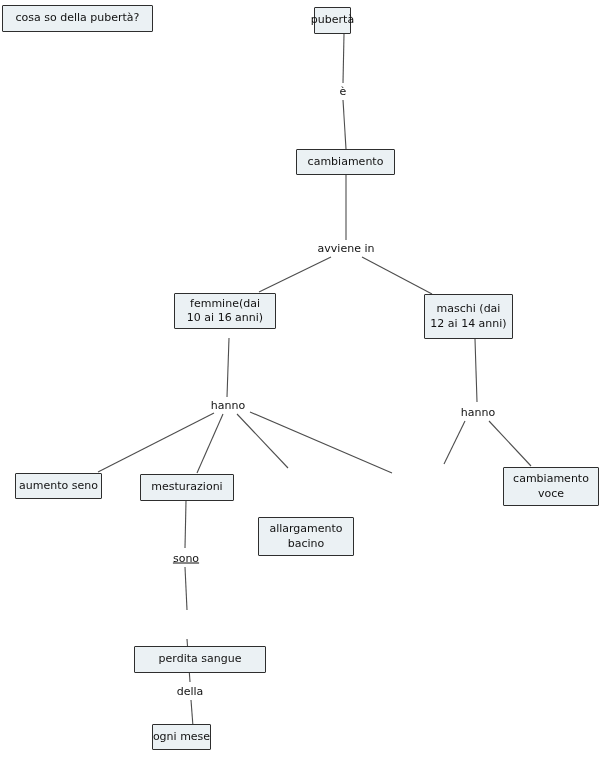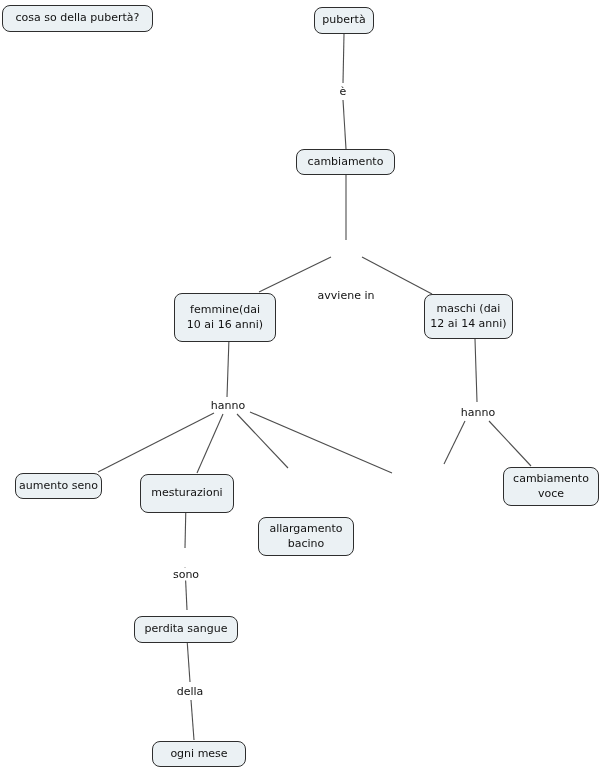--- a/index.html
+++ b/index.html
@@ -24,21 +24,21 @@
     stroke: var(--line-color, #4d4d4d);
     stroke-width: 1.1;
   }
   .node {
     position: absolute;
     display: flex;
     align-items: center;
     justify-content: center;
     background: var(--node-fill, #ebf1f4);
     border: 1.5px solid var(--node-border, #2e2e2e);
-    border-radius: 8px;
+    border-radius: 1px;
     font-size: 11px;
     line-height: 1.3;
     color: var(--node-text, #111111);
     text-align: center;
     white-space: pre;
     padding: 2px 4px;
   }
   .link-label {
     position: absolute;
     transform: translate(-50%, -50%);
@@ -69,50 +69,50 @@
     <line x1="465" y1="421" x2="444" y2="464"></line>
     <line x1="489" y1="421" x2="531" y2="466"></line>
     <line x1="186" y1="501" x2="185" y2="548"></line>
     <line x1="185" y1="567" x2="187" y2="610"></line>
     <line x1="187" y1="639" x2="190" y2="682"></line>
     <line x1="191" y1="700" x2="194" y2="740"></line>
   </svg>
 
   <div class="node" style="left:2px;   top:5px;   width:151px; height:27px;">cosa so della pubertà?</div>
 
-  <div class="node" style="left:314px; top:7px;   width:60px;  height:27px;">pubertà</div>
+  <div class="node" style="left:314px; top:7px;   width:37px;  height:27px;">pubertà</div>
 
   <div class="node" style="left:296px; top:149px; width:99px;  height:26px;">cambiamento</div>
 
-  <div class="node" style="left:174px; top:293px; width:102px; height:49px;">femmine(dai
+  <div class="node" style="left:174px; top:293px; width:102px; height:36px;">femmine(dai
 10 ai 16 anni)</div>
 
   <div class="node" style="left:424px; top:294px; width:89px; height:45px;">maschi (dai
 12 ai 14 anni)</div>
 
   <div class="node" style="left:15px;  top:473px; width:87px; height:26px;">aumento seno</div>
 
-  <div class="node" style="left:140px; top:474px; width:94px;  height:39px;">mesturazioni</div>
+  <div class="node" style="left:140px; top:474px; width:94px;  height:27px;">mesturazioni</div>
 
   <div class="node" style="left:258px; top:469px; width:96px;  height:39px;margin-top:48px;">allargamento
 bacino</div>
 
 
   <div class="node" style="left:503px; top:467px; width:96px;  height:39px;">cambiamento
 voce</div>
 
-  <div class="node" style="left:134px; top:616px; width:104px; height:27px;">perdita sangue</div>
+  <div class="node" style="left:134px; top:646px; width:132px; height:27px;">perdita sangue</div>
 
-  <div class="node" style="left:152px; top:741px; width:94px;  height:26px;">ogni mese</div>
+  <div class="node" style="left:152px; top:724px; width:59px;  height:26px;">ogni mese</div>
 
   <span class="link-label" style="left:343px; top:91px;">è</span>
 
-  <span class="link-label" style="left:346px; top:248px;margin-top:47px;">avviene in</span>
+  <span class="link-label" style="left:346px; top:248px;">avviene in</span>
 
   <span class="link-label" style="left:228px; top:405px;">hanno</span>
 
   <span class="link-label" style="left:478px; top:412px;">hanno</span>
 
-  <span class="link-label" style="left:186px; top:574px;">sono</span>
+  <span class="link-label" style="left:186px; top:558px;text-decoration:underline;">sono</span>
 
   <span class="link-label" style="left:190px; top:691px;">della</span>
 
 </div>
 
 </body></html>

